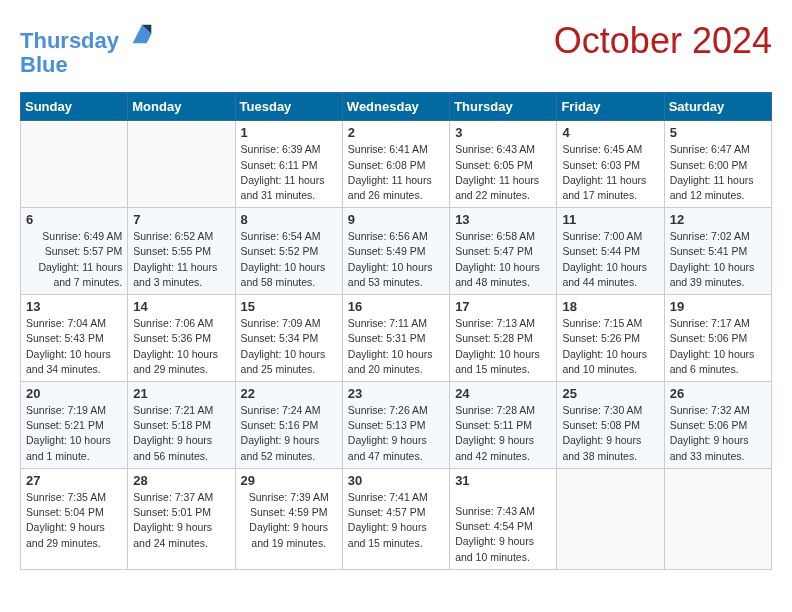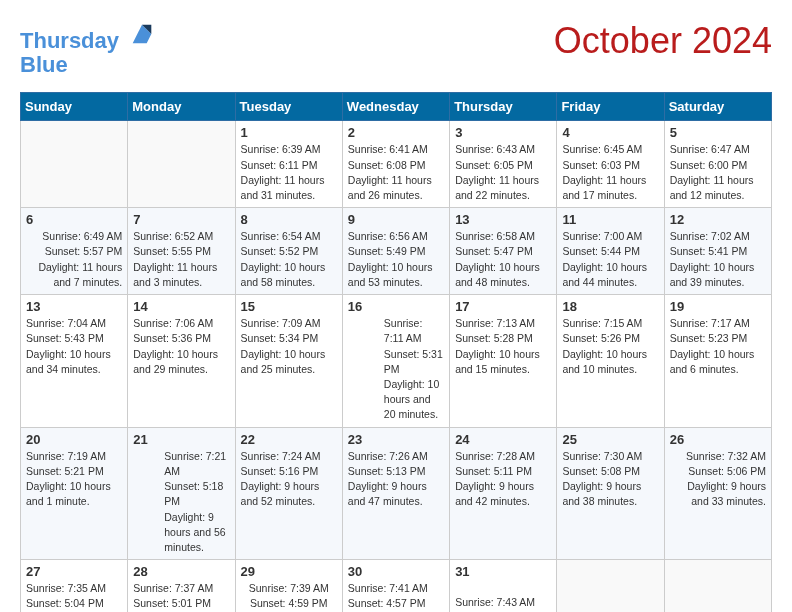--- a/index.html
+++ b/index.html
@@ -212,53 +212,53 @@
 Daylight: 10 hours and 29 minutes.</div>
         </td>
         <td>
           <span class="day-number">15</span>
           <div class="day-info" style="white-space: pre-line;">Sunrise: 7:09 AM
 Sunset: 5:34 PM
 Daylight: 10 hours and 25 minutes.</div>
         </td>
         <td>
           <span class="day-number">16</span>
-          <div class="day-info" style="white-space: pre-line; margin-left: 36px;">Sunrise: 7:11 AM
+          <div class="day-info" style="white-space: pre-line;">Sunrise: 7:11 AM
 Sunset: 5:31 PM
 Daylight: 10 hours and 20 minutes.</div>
         </td>
         <td>
           <span class="day-number">17</span>
           <div class="day-info" style="white-space: pre-line;">Sunrise: 7:13 AM
 Sunset: 5:28 PM
 Daylight: 10 hours and 15 minutes.</div>
         </td>
         <td>
           <span class="day-number">18</span>
           <div class="day-info" style="white-space: pre-line;">Sunrise: 7:15 AM
 Sunset: 5:26 PM
 Daylight: 10 hours and 10 minutes.</div>
         </td>
         <td>
           <span class="day-number">19</span>
           <div class="day-info" style="white-space: pre-line;">Sunrise: 7:17 AM
-Sunset: 5:23 PM
+Sunset: 5:06 PM
 Daylight: 10 hours and 6 minutes.</div>
         </td>
       </tr>
       <tr>
         <td>
           <span class="day-number">20</span>
           <div class="day-info" style="white-space: pre-line;">Sunrise: 7:19 AM
 Sunset: 5:21 PM
 Daylight: 10 hours and 1 minute.</div>
         </td>
         <td>
           <span class="day-number">21</span>
-          <div class="day-info" style="white-space: pre-line; margin-left: 31px;">Sunrise: 7:21 AM
+          <div class="day-info" style="white-space: pre-line;">Sunrise: 7:21 AM
 Sunset: 5:18 PM
 Daylight: 9 hours and 56 minutes.</div>
         </td>
         <td>
           <span class="day-number">22</span>
           <div class="day-info" style="white-space: pre-line;">Sunrise: 7:24 AM
 Sunset: 5:16 PM
 Daylight: 9 hours and 52 minutes.</div>
         </td>
         <td>
@@ -274,21 +274,21 @@
 Daylight: 9 hours and 42 minutes.</div>
         </td>
         <td>
           <span class="day-number">25</span>
           <div class="day-info" style="white-space: pre-line;">Sunrise: 7:30 AM
 Sunset: 5:08 PM
 Daylight: 9 hours and 38 minutes.</div>
         </td>
         <td>
           <span class="day-number">26</span>
-          <div class="day-info" style="white-space: pre-line; text-align: right;">Sunrise: 7:32 AM
+          <div class="day-info" style="white-space: pre-line;">Sunrise: 7:32 AM
 Sunset: 5:06 PM
 Daylight: 9 hours and 33 minutes.</div>
         </td>
       </tr>
       <tr>
         <td>
           <span class="day-number">27</span>
           <div class="day-info" style="white-space: pre-line;">Sunrise: 7:35 AM
 Sunset: 5:04 PM
 Daylight: 9 hours and 29 minutes.</div>

